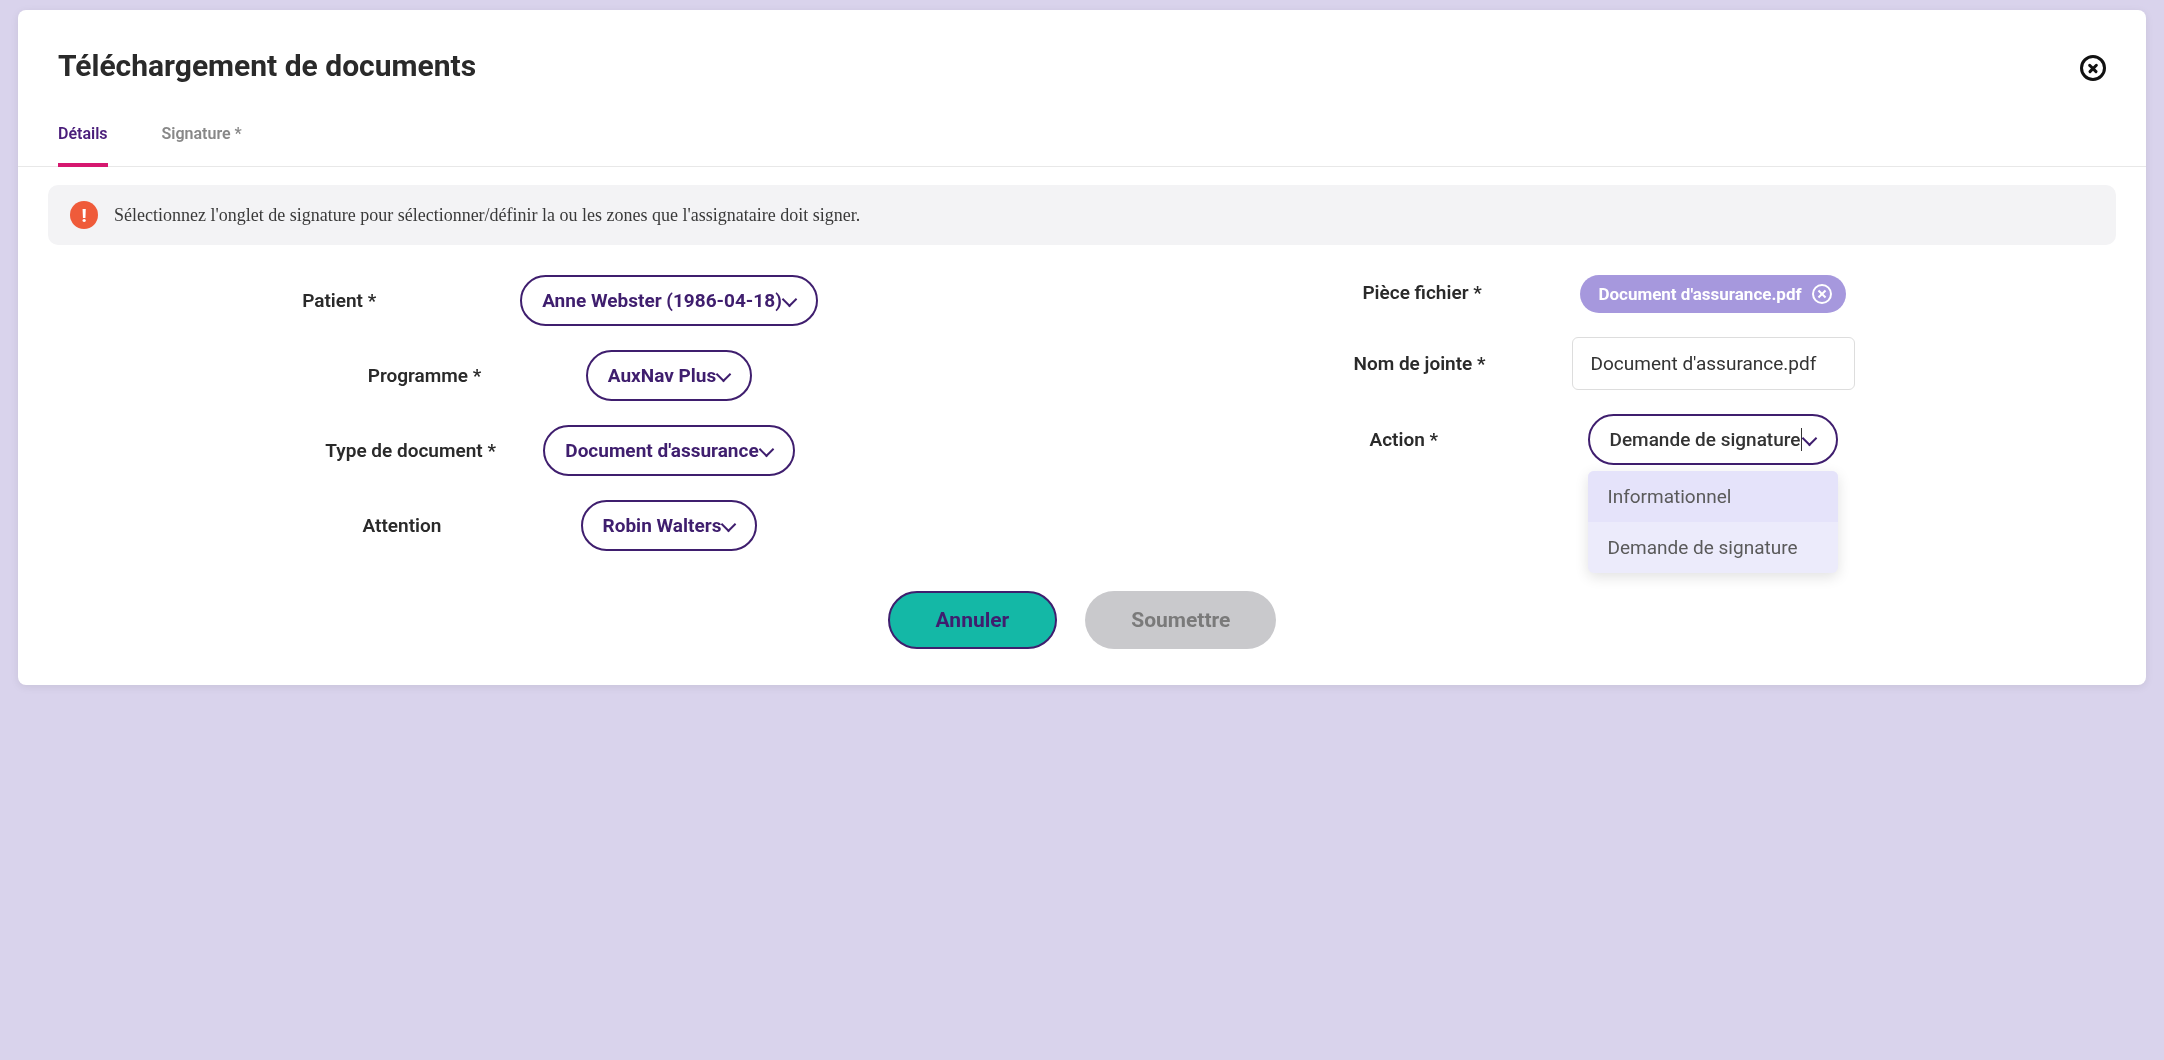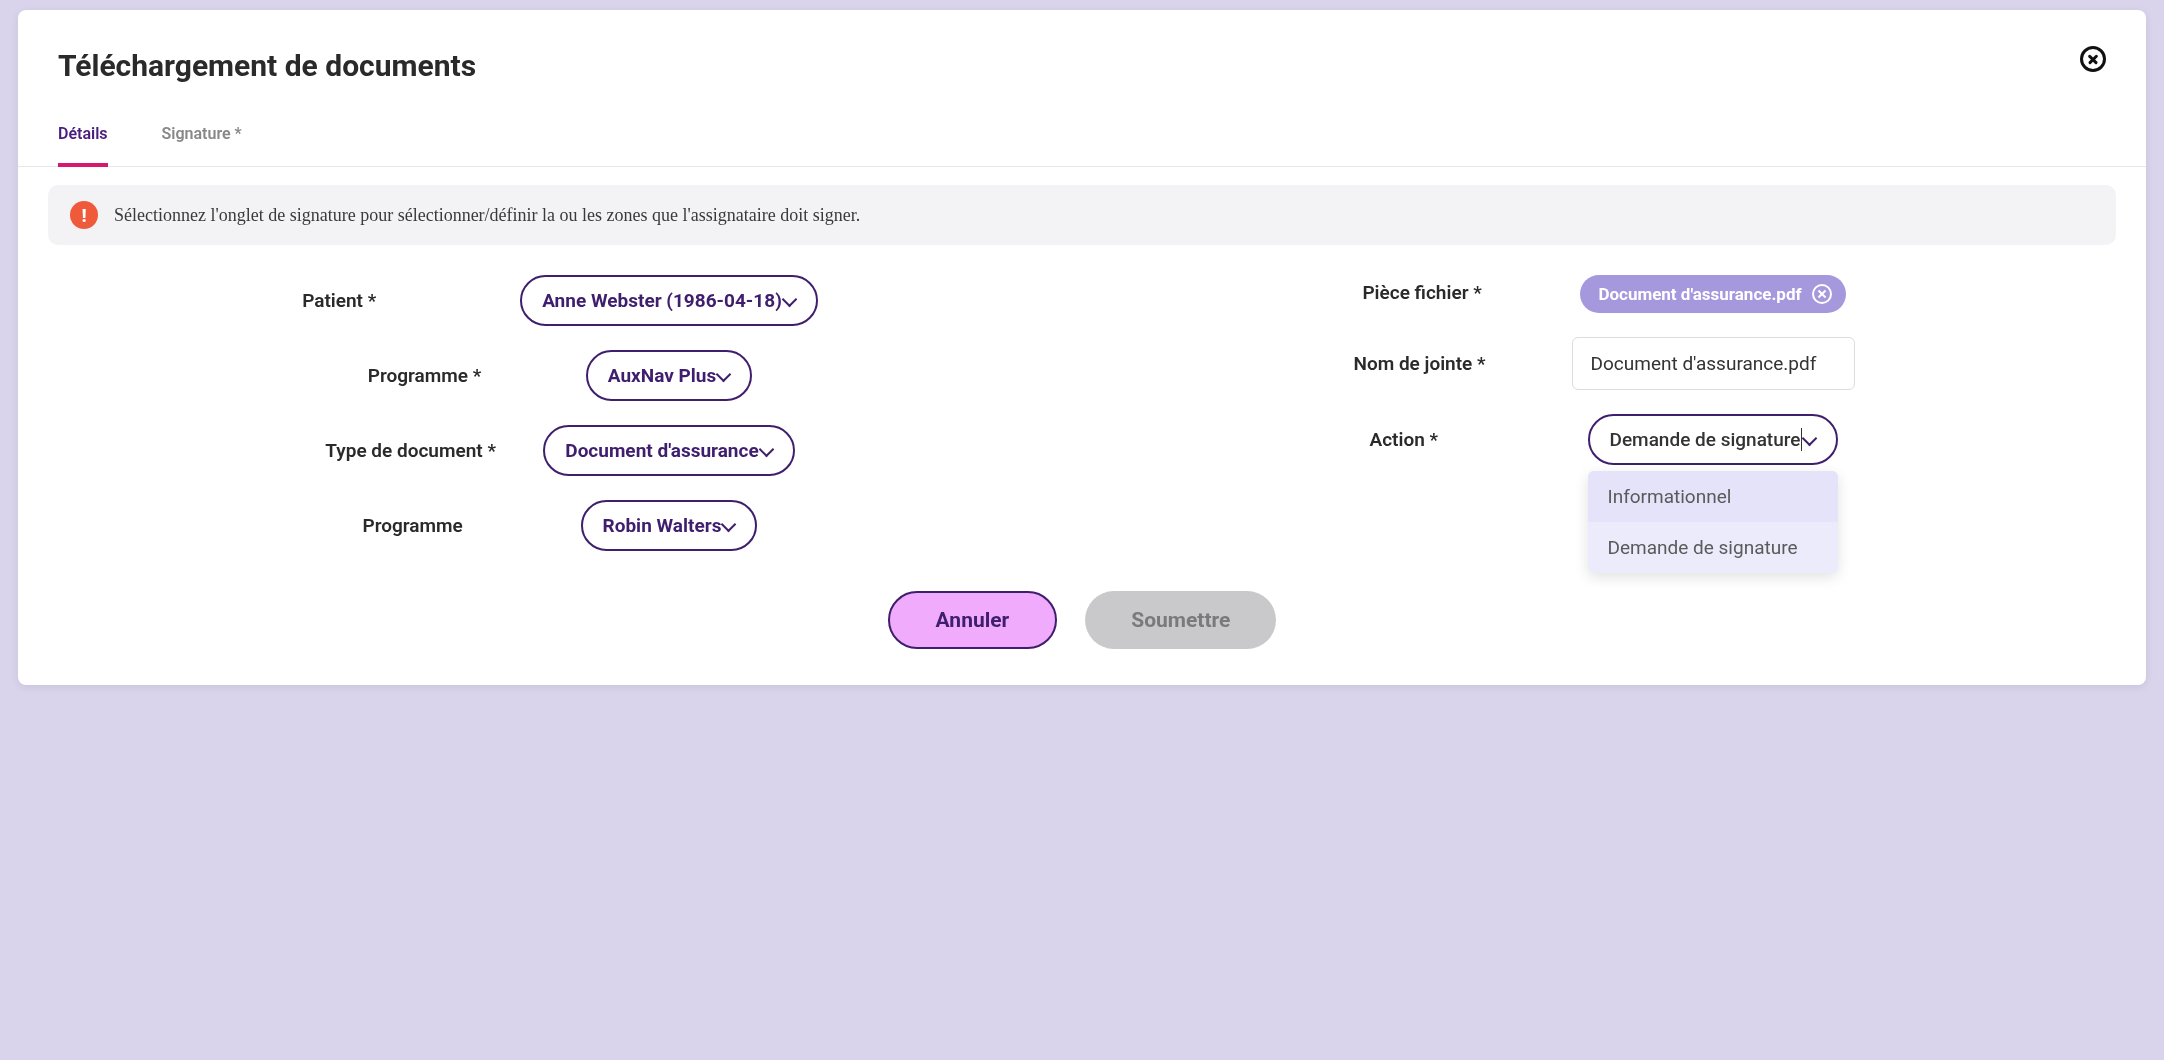--- a/index.html
+++ b/index.html
@@ -17,21 +17,21 @@
       background: #ffffff;
       border-radius: 8px;
       margin: 0 18px;
       padding: 0;
       position: relative;
       box-shadow: 0 2px 8px rgba(0,0,0,0.08);
     }
     .modal-header {
       display: flex;
       justify-content: space-between;
-      align-items: flex-start;
+      align-items: flex-end;
       padding: 38px 40px 0 40px;
     }
     .modal-title {
       font-size: 30px;
       font-weight: 700;
       color: #2a2a2a;
     }
     .close-btn {
       cursor: pointer;
       width: 26px;
@@ -263,21 +263,21 @@
     .btn {
       border-radius: 999px;
       padding: 15px 46px;
       font-size: 21px;
       font-weight: 700;
       cursor: pointer;
       border: none;
       font-family: inherit;
     }
     .btn-cancel {
-      background: #f0abfc;
+      background: #14b8a6;
       border: 2.5px solid #3f1e6e;
       color: #3f1e6e;
     }
     .btn-submit {
       background: #c9c9cc;
       color: #7a7a7a;
       cursor: not-allowed;
     }
   </style>
 </head>
@@ -317,21 +317,21 @@
         </div>
       </div>
       <div class="row">
         <div class="label">Type de document *</div>
         <div class="select-pill">
           <span class="select-pill-value">Document d'assurance</span>
           <span class="chevron-down"></span>
         </div>
       </div>
       <div class="row">
-        <div class="label">Programme</div>
+        <div class="label">Attention</div>
         <div class="select-pill">
           <span class="select-pill-value">Robin Walters</span>
           <span class="chevron-down"></span>
         </div>
       </div>
     </div>
 
     <div class="col">
       <div class="right-row top">
         <div class="label">Pièce fichier *</div>

